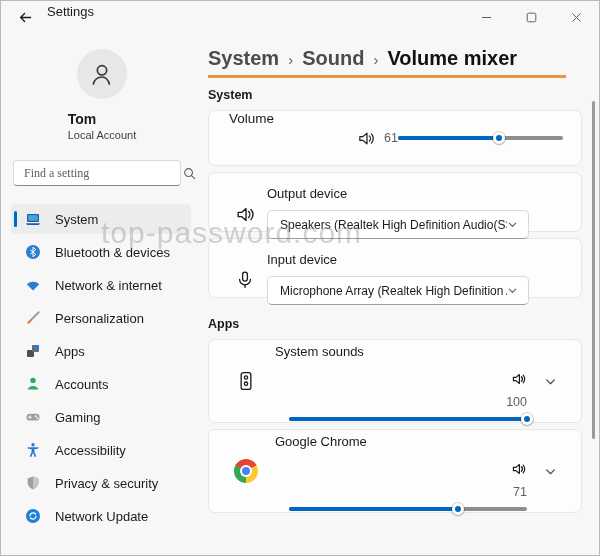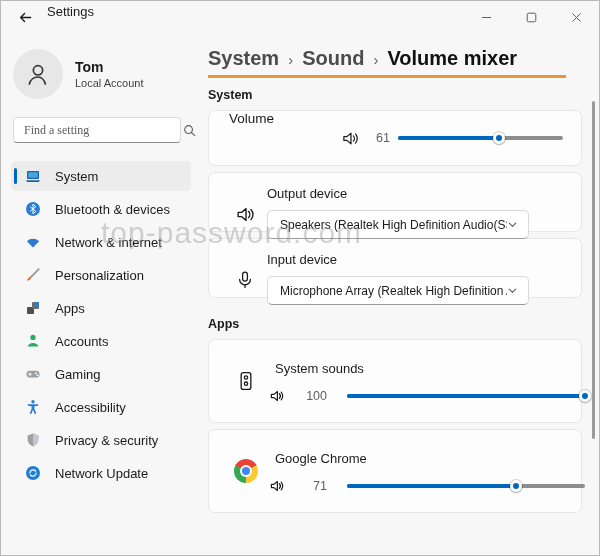--- a/index.html
+++ b/index.html
@@ -9,21 +9,21 @@
   
   .titlebar{position:absolute;top:0;left:0;right:0;height:32px;display:flex;align-items:center;}
   .back-btn{width:32px;height:28px;margin-left:8px;border:none;background:transparent;display:flex;
     align-items:center;justify-content:center;cursor:pointer;border-radius:4px;}
   .app-title{font-size:12px;margin-left:6px;color:#1b1b1b;}
   .win-controls{position:absolute;right:0;top:0;display:flex;height:32px;}
   .win-btn{width:45px;height:32px;border:none;background:transparent;display:flex;align-items:center;
     justify-content:center;color:#5f5f5f;cursor:pointer;}
   
   .sidebar{position:absolute;top:32px;left:0;width:200px;bottom:0;padding:8px 10px 0 10px;}
-  .user{display:flex;align-items:center;gap:12px;margin:8px 0 18px 2px;}
+  .user{display:flex;align-items:center;gap:12px;margin:8px 0 18px 2px;flex-direction:column;}
   .avatar{width:50px;height:50px;border-radius:50%;background:#e7e7e7;display:flex;align-items:center;justify-content:center;flex:0 0 auto;}
   .user-name{font-size:14px;font-weight:bold;line-height:17px;}
   .user-type{font-size:11px;color:#3f3f3f;line-height:14px;}
   .searchbox{position:relative;width:168px;height:26px;margin:0 0 18px 2px;background:#fff;
     border:1px solid #d9d9d9;border-bottom-color:#8a8a8a;border-radius:4px;display:flex;align-items:center;}
   .searchbox input{flex:1;border:none;outline:none;background:transparent;font-size:12px;padding:0 4px 0 10px;
     color:#1b1b1b;font-family:Liberation Serif, serif;}
   .searchbox input::placeholder{color:#5c5c5c;}
   .search-ic{margin-right:9px;display:flex;}
   .nav{display:flex;flex-direction:column;}
@@ -39,42 +39,42 @@
     width:358px;margin-top:2px;}
   .crumb{font-size:20px;font-weight:600;color:#4c4c4c;cursor:pointer;}
   .crumb-sep{font-size:15px;color:#5f5f5f;padding-top:2px;}
   .crumb.current{color:#111;font-weight:700;cursor:default;}
   .section-title{font-size:12.5px;font-weight:700;margin:10px 0 8px 0;}
   .section-title.apps{margin-top:19px;}
   .card{background:#fdfdfd;border:1px solid #e7e7e7;border-radius:7px;margin-bottom:6px;}
   
   .volume-card{height:56px;display:flex;justify-content:space-between;padding:0 18px 0 20px;}
   .row-label{font-size:13.5px;}
-  .slider-group{display:flex;align-items:center;gap:8px;}
+  .slider-group{display:flex;align-items:center;gap:0;}
   .slider-value{font-size:12.5px;color:#5f5f5f;min-width:22px;text-align:right;}
   .slider{position:relative;height:4px;border-radius:2px;background:#8d8d8d;cursor:pointer;}
   .slider .fill{position:absolute;left:0;top:0;bottom:0;width:calc(var(--v)*1%);background:#0067c0;border-radius:2px;}
   .slider .thumb{position:absolute;top:50%;left:calc(var(--v)*1%);transform:translate(-50%,-50%);
     width:12px;height:12px;background:#0067c0;border:3px solid #fff;border-radius:50%;
     box-shadow:0 0 0 1px rgba(0,0,0,.15),0 1px 2px rgba(0,0,0,.2);cursor:grab;}
   .slider.w165{width:165px;}
   .slider.w238{width:238px;flex:0 0 auto;}
   
   .device-card{height:60px;display:flex;padding:13px 16px 0 14px;}
   .device-icon{width:44px;display:flex;justify-content:center;padding-top:18px;}
   .device-label{font-size:13px;margin-bottom:9px;}
   .select{width:262px;height:29px;background:#fff;border:1px solid #d9d9d9;border-bottom-color:#9d9d9d;
     border-radius:5px;display:flex;align-items:center;padding:0 10px 0 12px;cursor:pointer;}
   .select-text{flex:1;font-size:12px;white-space:nowrap;overflow:hidden;}
   
   .app-card{height:84px;display:flex;align-items:center;padding:0 14px 0 14px;}
   .app-icon-col{width:46px;display:flex;justify-content:center;flex:0 0 auto;}
   .app-body{flex:1;padding-top:2px;}
   .app-title{font-size:13px;margin-bottom:12px;}
-  .app-slider-row{display:flex;align-items:center;gap:20px;}
+  .app-slider-row{display:flex;align-items:flex-end;gap:8px;flex-direction:column;}
   .expand-btn{width:34px;height:34px;border:none;background:transparent;display:flex;align-items:center;
     justify-content:center;cursor:pointer;margin-left:6px;border-radius:4px;}
   .chrome-logo{width:24px;height:24px;border-radius:50%;position:relative;flex:0 0 auto;
     background:conic-gradient(from 60deg,#fcc934 0 120deg,#34a853 0 240deg,#ea4335 0 360deg);}
   .chrome-logo::before{content:"";position:absolute;inset:6px;background:#fff;border-radius:50%;}
   .chrome-logo::after{content:"";position:absolute;inset:8px;background:#4285f4;border-radius:50%;}
   
   .watermark{position:absolute;left:100px;top:215px;font-size:30px;letter-spacing:1px;
     color:rgba(140,140,140,.38);pointer-events:none;white-space:nowrap;z-index:50;}
   .scrollbar-thumb{position:absolute;right:4px;top:100px;width:3px;height:338px;background:#9b9b9b;border-radius:2px;cursor:grab;}

